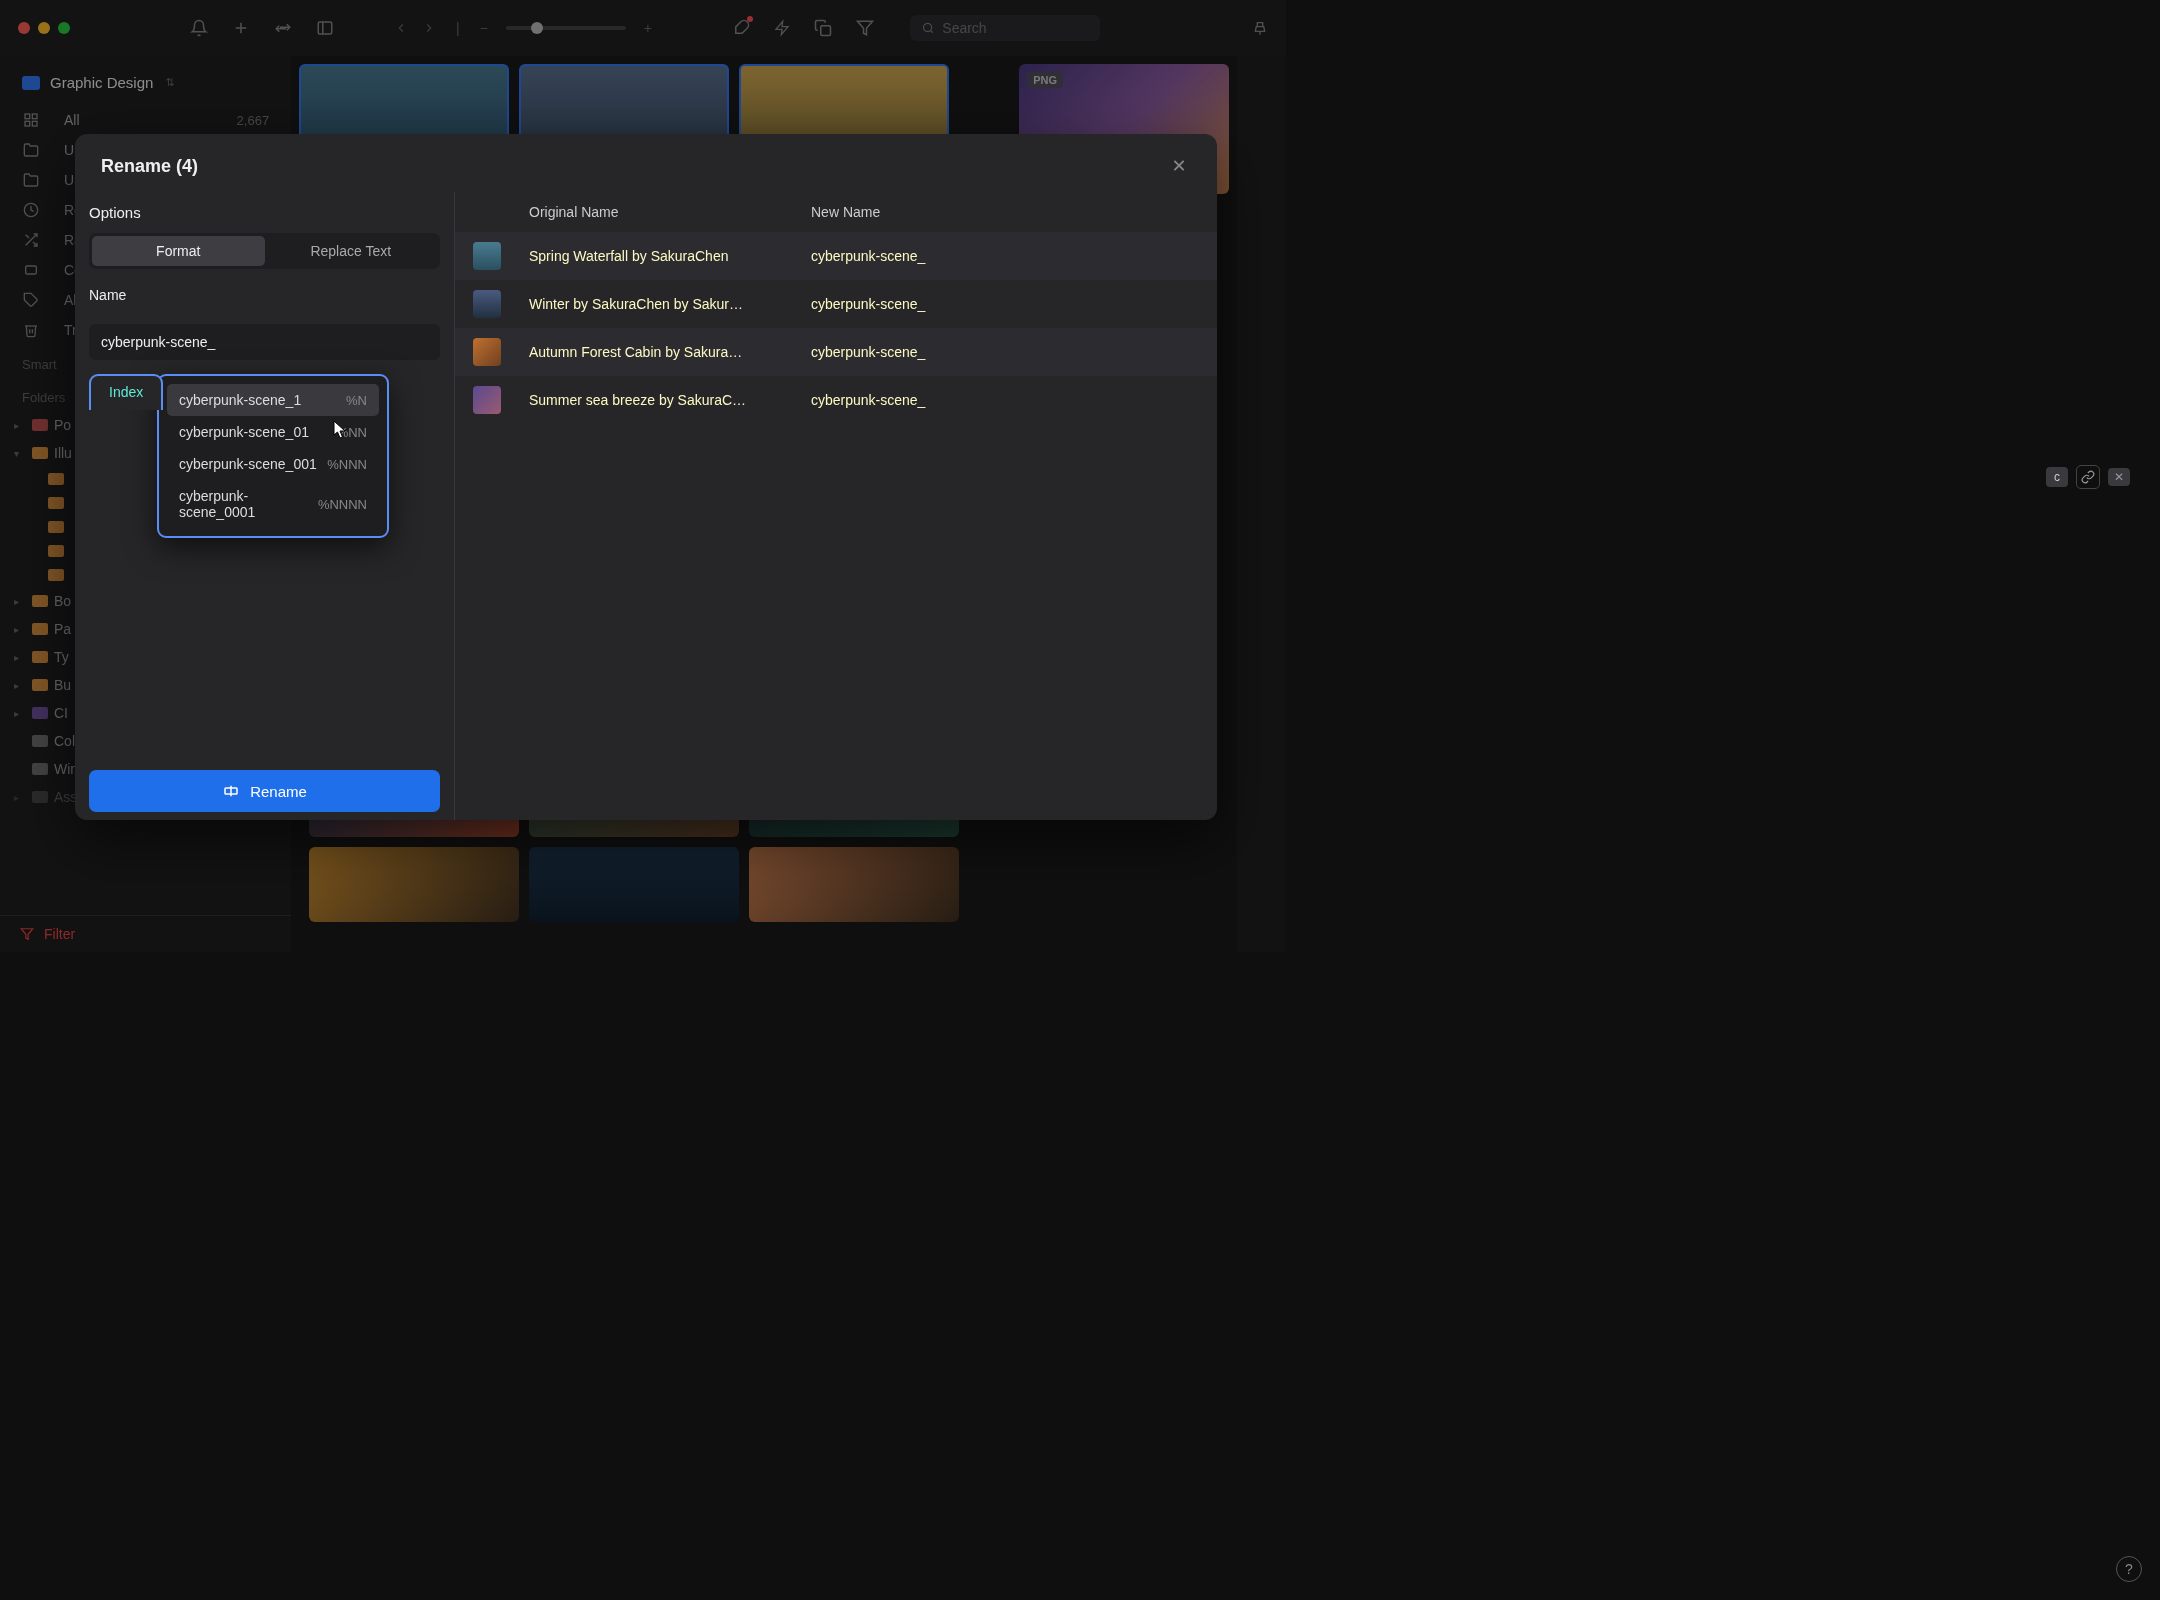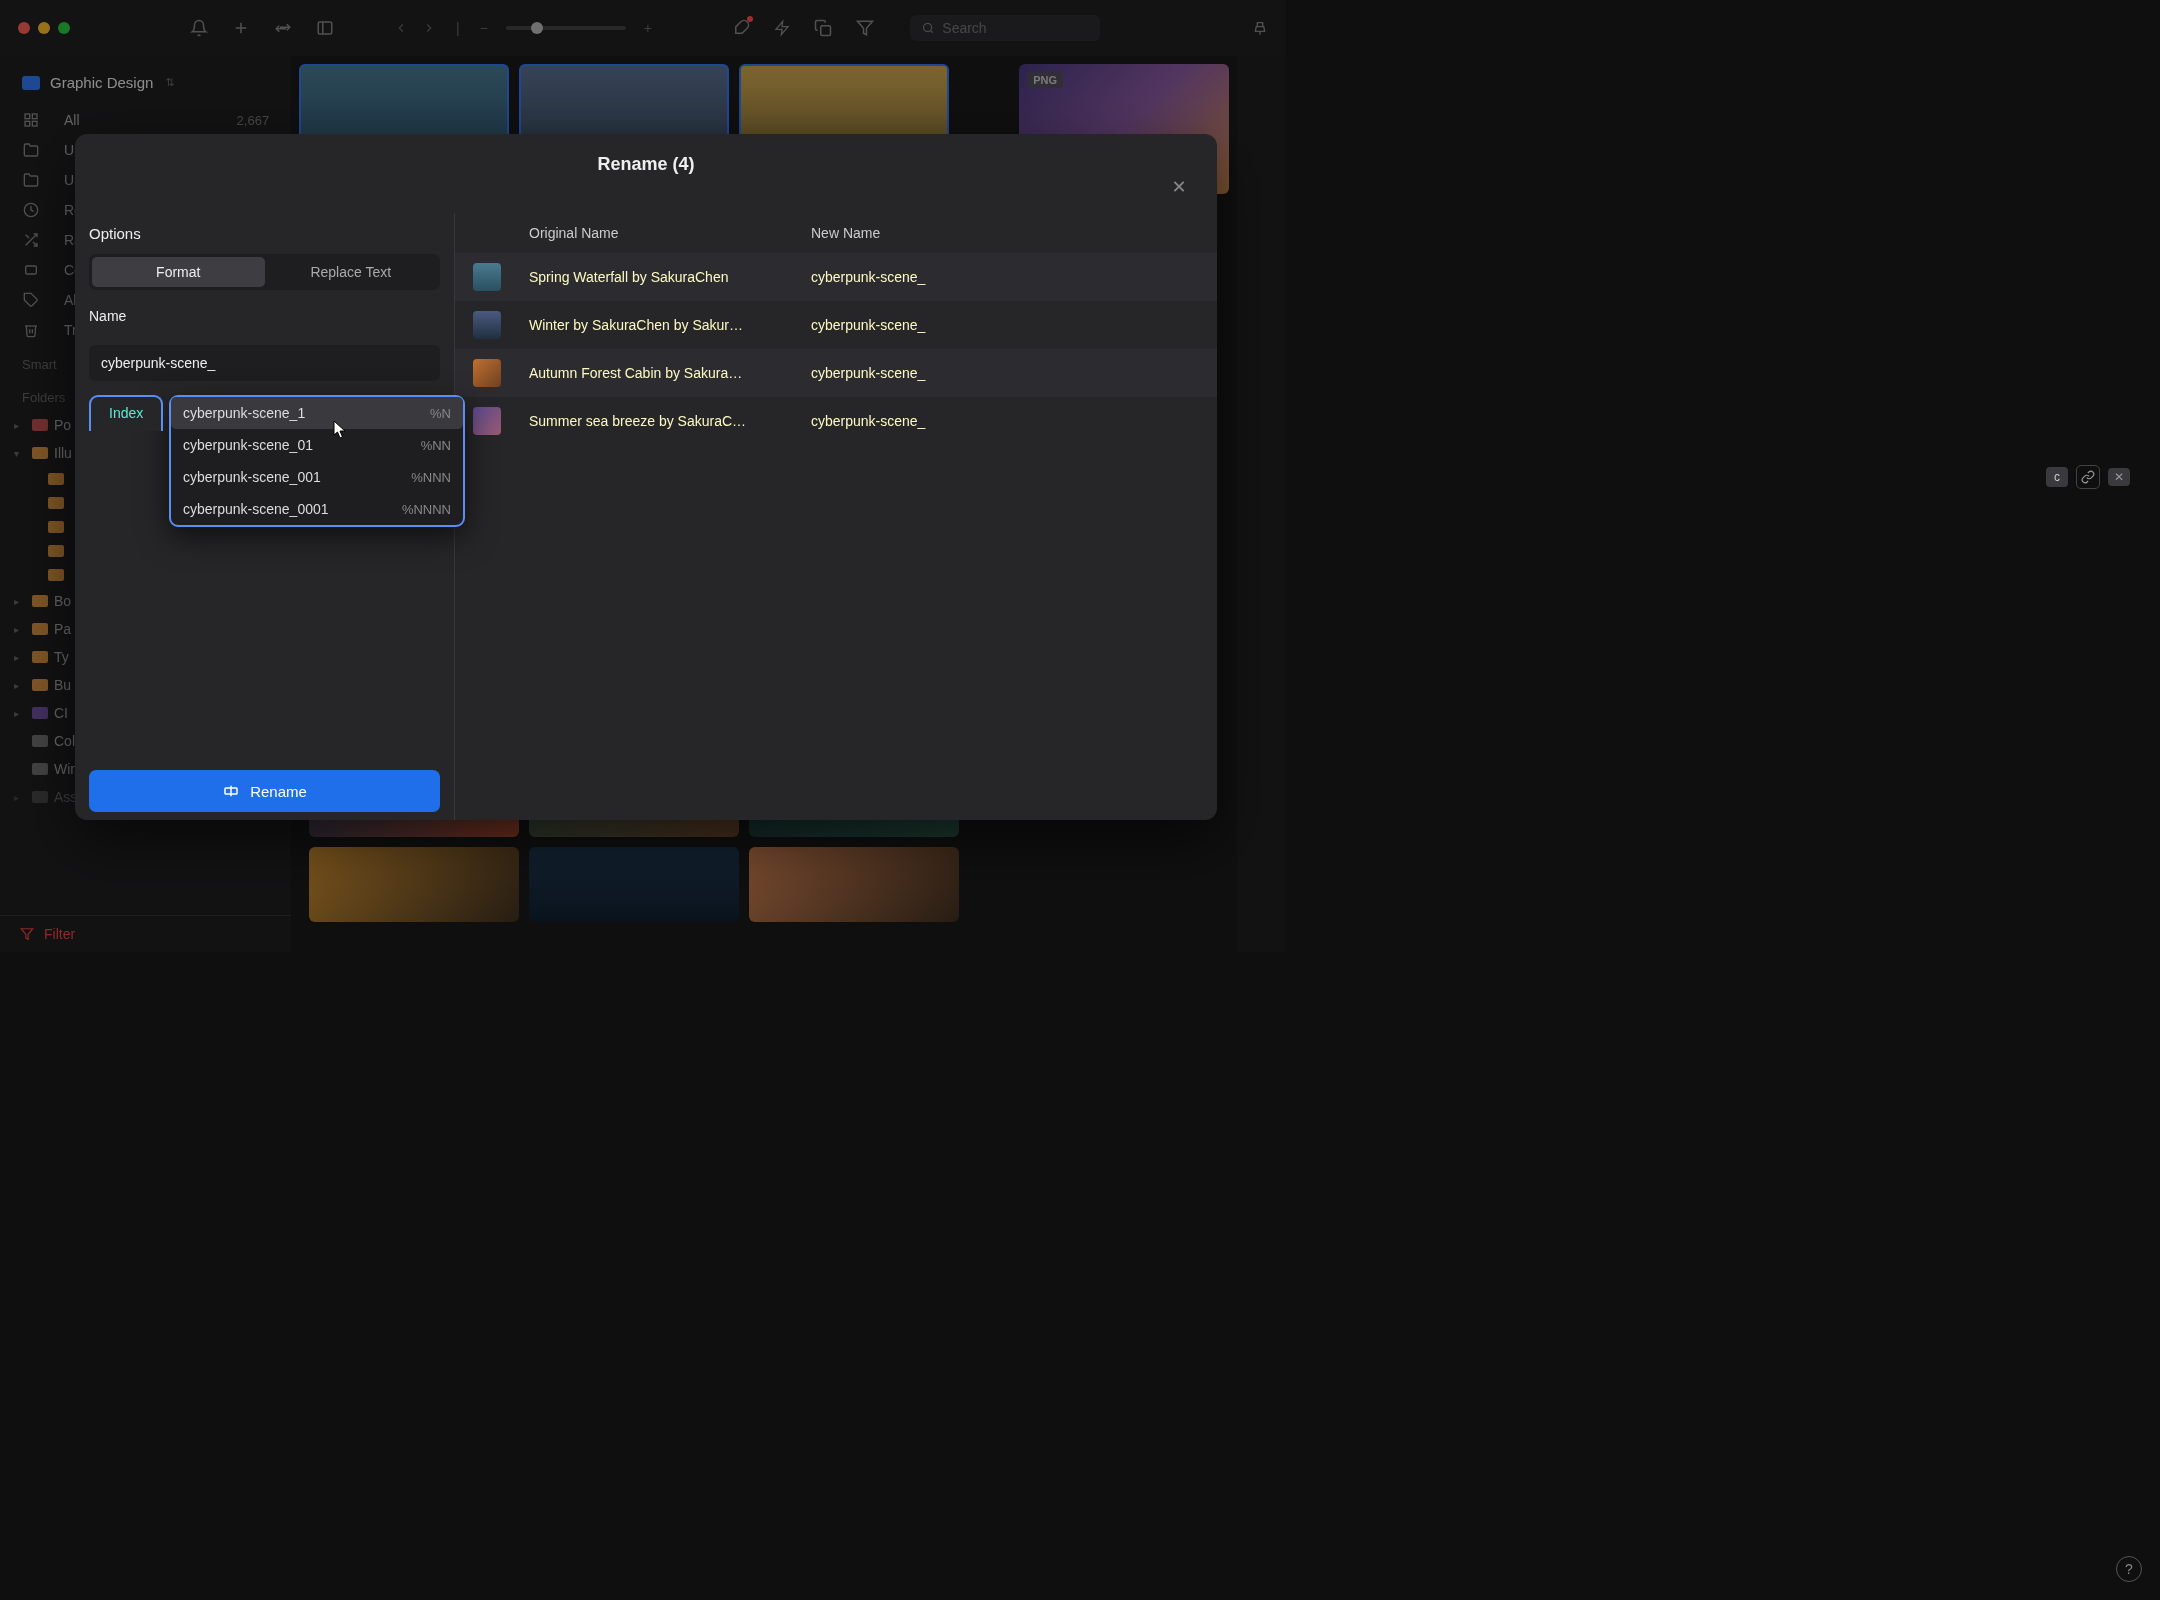--- a/index.html
+++ b/index.html
@@ -145,21 +145,20 @@
       background: #262628;
       border-radius: 12px;
       box-shadow: 0 20px 60px rgba(0,0,0,0.6);
       display: flex;
       flex-direction: column;
     }
     .modal-header {
       display: flex;
       align-items: center;
       padding: 20px 26px 14px;
-      flex-direction: column;
     }
     .modal-title { font-size: 18px; font-weight: 600; color: #eee; }
     .modal-close { margin-left: auto; color: #888; font-size: 18px; cursor: pointer; width: 24px; height: 24px; display: flex; align-items: center; justify-content: center;}
     
     .modal-body { display: flex; flex: 1; overflow: hidden; }
     
     .modal-left {
       width: 380px;
       border-right: 1px solid #38383a;
       padding: 8px 14px;
@@ -225,29 +224,29 @@
       border-radius: 9px 9px 0 0;
       padding: 8px 18px 10px;
       color: #5eead4;
       font-size: 14px;
       position: relative;
       z-index: 3;
       margin-bottom: -2px;
     }
     .index-dropdown {
       position: absolute;
-      left: 80px;
+      left: 68px;
       top: 0px;
-      width: 296px;
+      width: 232px;
       background: #1e1e20;
       border: 2px solid #5a8ef5;
       border-radius: 9px;
       box-shadow: 0 10px 30px rgba(0,0,0,0.6);
       z-index: 2;
-      padding: 0;
+      padding: 8px;
     }
     .dd-item {
       display: flex;
       align-items: center;
       padding: 8px 12px;
       border-radius: 5px;
       font-size: 14px;
       color: #ddd;
       cursor: pointer;
     }

